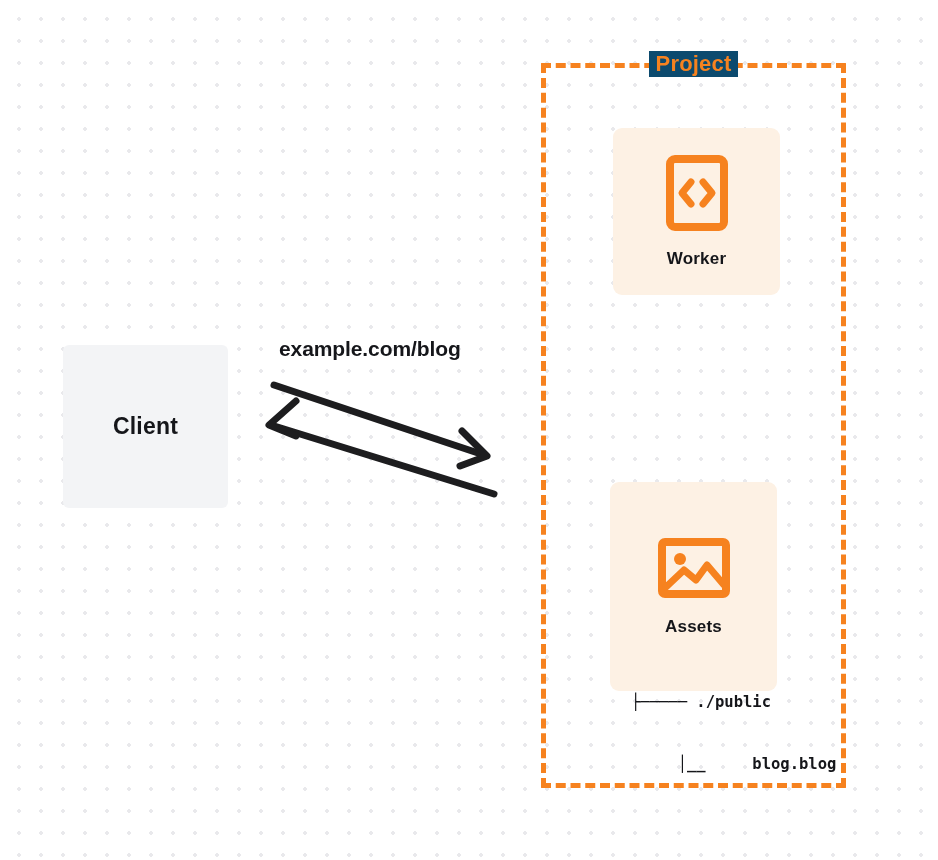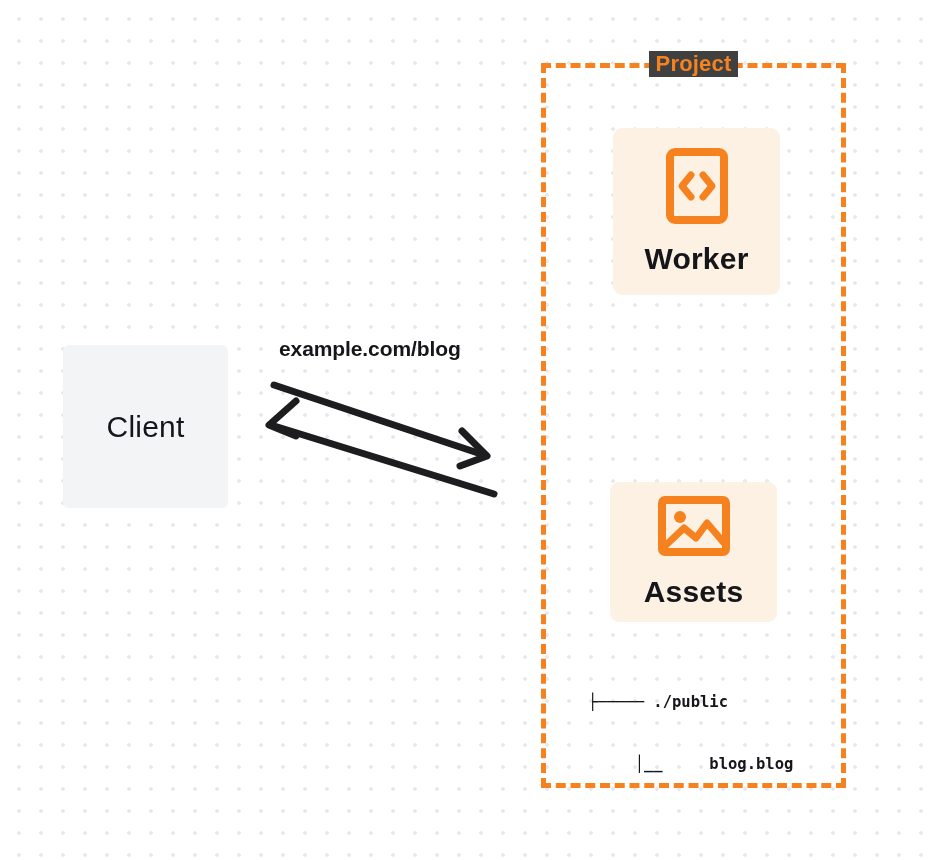--- a/index.html
+++ b/index.html
@@ -30,22 +30,22 @@
     top: 345px;
     width: 165px;
     height: 163px;
     background: #f3f4f6;
     border-radius: 6px;
     display: flex;
     align-items: center;
     justify-content: center;
   }
   #client-node .node-label {
-    font-size: 30px;
-    font-weight: normal;
+    font-size: 23px;
+    font-weight: bold;
     color: #15161a;
     letter-spacing: 0.2px;
   }
 
   
   #request-label {
     position: absolute;
     left: 279px;
     top: 337px;
     font-size: 21px;
@@ -74,21 +74,21 @@
     height: 725px;
     border: 5px dashed #f6821f;
     box-sizing: border-box;
     border-radius: 1px;
   }
   #project-title {
     position: absolute;
     left: 50%;
     top: -17px;
     transform: translateX(-50%);
-    background: #404040;
+    background: #0c4a6e;
     padding: 0 7px;
     font-size: 22px;
     font-weight: bold;
     color: #f6821f;
     letter-spacing: 0.2px;
     white-space: nowrap;
   }
 
   
   .card {
@@ -103,47 +103,48 @@
   #worker-card {
     left: 613px;
     top: 128px;
     width: 167px;
     height: 167px;
   }
   #assets-card {
     left: 610px;
     top: 482px;
     width: 167px;
-    height: 140px;
+    height: 209px;
   }
   .card .card-icon {
     line-height: 0;
     margin-bottom: 18px;
   }
   .card .card-label {
-    font-size: 30px;
+    font-size: 17px;
     font-weight: bold;
     color: #15161a;
     letter-spacing: 0.2px;
   }
 
   
   #file-tree {
     position: absolute;
     left: 588px;
     top: 650px;
     font-family: "DejaVu Sans Mono", monospace;
     font-size: 15.5px;
     font-weight: bold;
     line-height: 20.8px;
     color: #15161a;
     white-space: pre;
   }
   #file-tree .tree-line {
     display: block;
+    margin-left: 43px;
   }
 </style>
 </head>
 <body>
 
 <div id="canvas">
 
   <div id="client-node">
     <span class="node-label">Client</span>
   </div>

